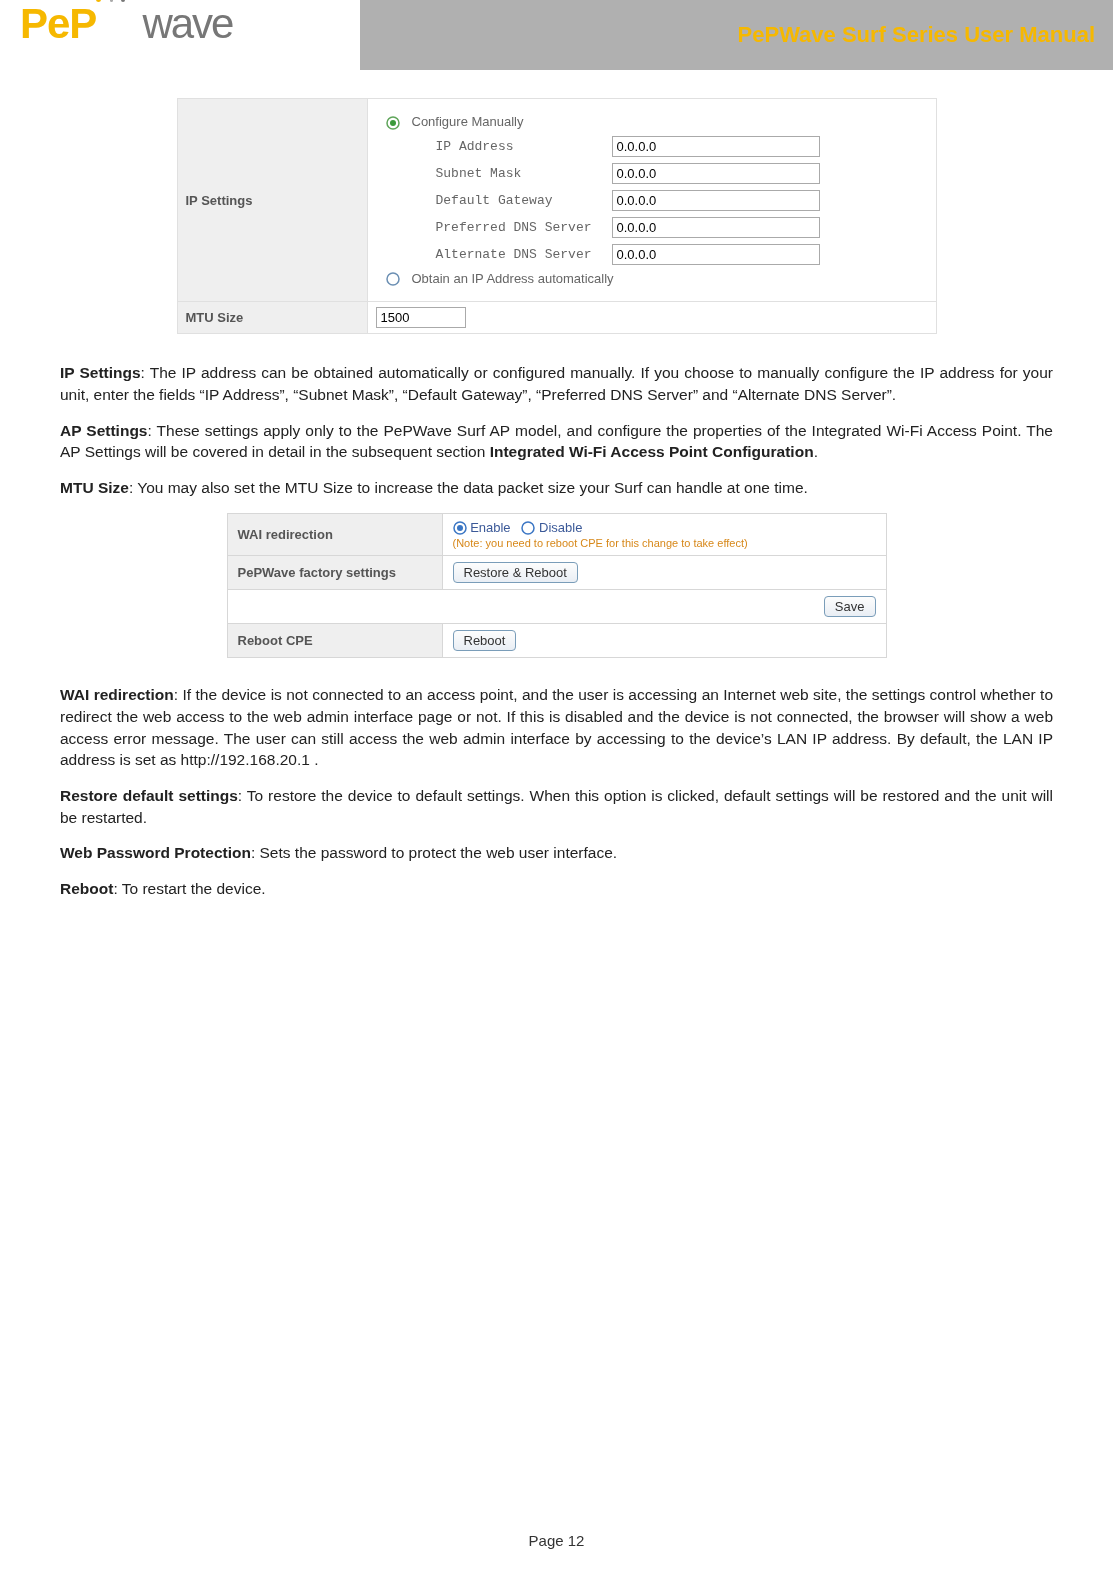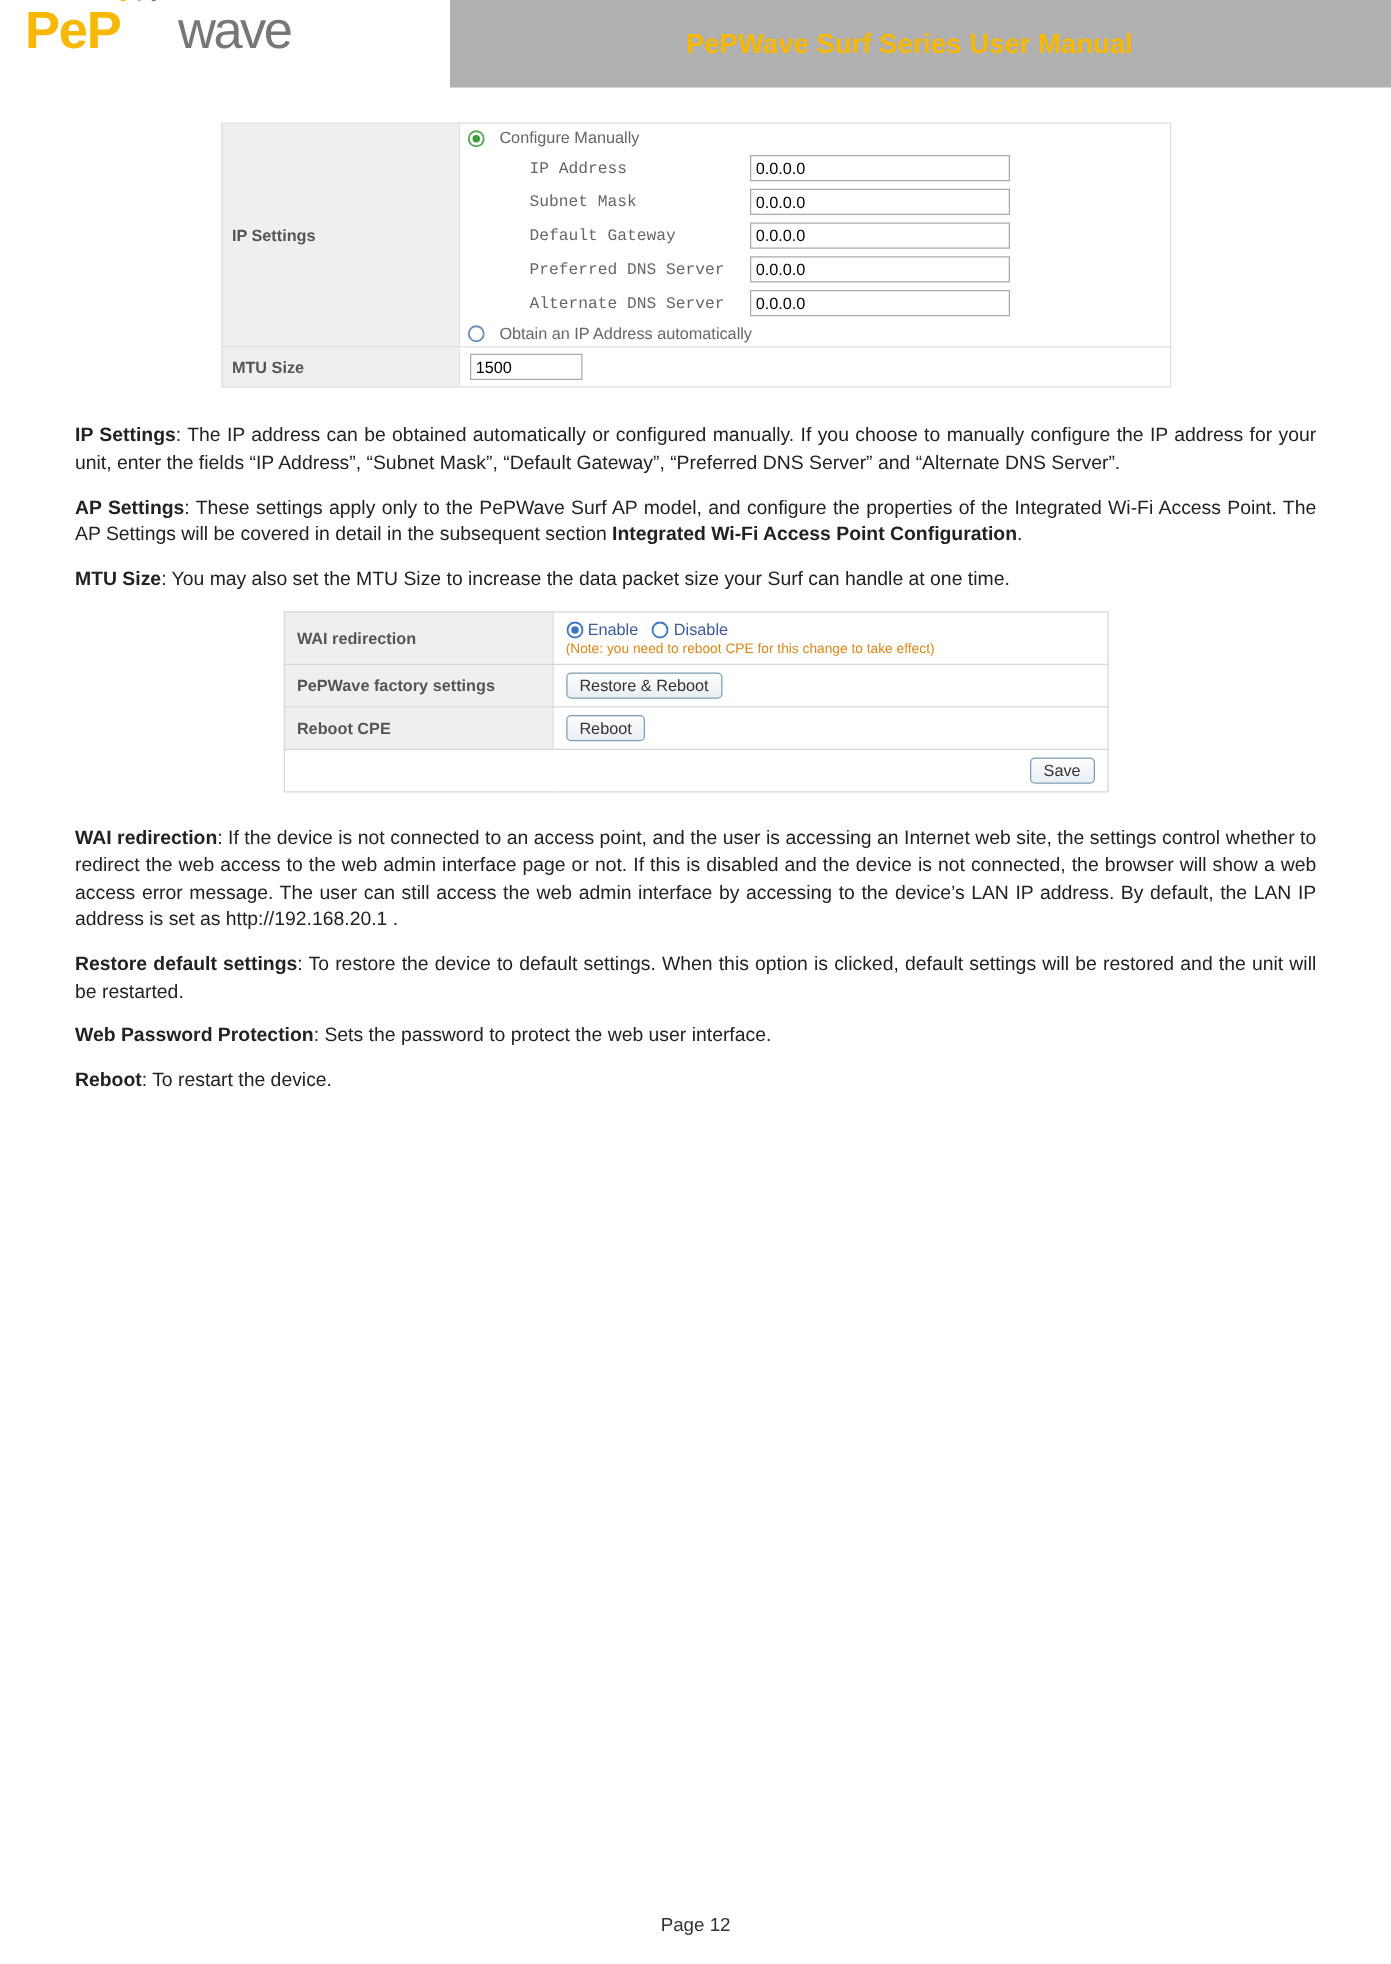--- a/index.html
+++ b/index.html
@@ -24,21 +24,21 @@
     height: 70px;
     display: flex;
     align-items: flex-start;
   }
   .header-bar .grey-area {
     flex: 1;
     background: #b0b0b0;
     height: 70px;
     display: flex;
     align-items: center;
-    justify-content: center;
+    justify-content: flex-end;
     padding-right: 18px;
   }
   .logo-pep {
     font-family: Verdana, sans-serif;
     font-weight: bold;
     font-size: 42px;
     color: #f6b800;
     letter-spacing: -1px;
   }
   .logo-wave {
@@ -185,21 +185,21 @@
       <span class="header-title">PePWave Surf Series User Manual</span>
     </div>
   </div>
 
   <div class="content">
 
     <table class="ip-table">
       <tbody>
           <tr>
         <td class="label-col" rowspan="1">IP Settings</td>
-        <td style="padding:0;">
+        <td style="padding:12px;">
           <table class="ip-inner">
             <tbody>
                   <tr>
               <td class="radio-col">
                 <svg width="14" height="14" class="radio-svg">
                   <circle cx="7" cy="7" r="6" fill="#fff" stroke="#5fa55a" stroke-width="1.5"></circle>
                   <circle cx="7" cy="7" r="3" fill="#3b9a3b"></circle>
                 </svg>
               </td>
               <td colspan="3" class="radio-label">Configure Manually</td>
@@ -279,28 +279,28 @@
           </svg>
           <span style="color:#3b5998;">Disable</span>
           <span class="note">(Note: you need to reboot CPE for this change to take effect)</span>
         </td>
       </tr>
       <tr>
         <td class="sys-label">PePWave factory settings</td>
         <td><button class="softbtn">Restore &amp; Reboot</button></td>
       </tr>
       <tr>
-        <td class="sys-label">Reboot CPE</td>
-        <td><button class="softbtn">Reboot</button></td>
-      </tr>
-      <tr>
         <td colspan="2" class="save-row">
           <button class="softbtn">Save</button>
         </td>
       </tr>
+      <tr>
+        <td class="sys-label">Reboot CPE</td>
+        <td><button class="softbtn">Reboot</button></td>
+      </tr>
     </tbody>
       </table>
 
     <p class="para">
       <b>WAI redirection</b><span>: If the device is not connected to an access point, and the user is accessing an Internet web site, the settings control whether to redirect the web access to the web admin interface page or not.  If this is disabled and the device is not connected, the browser will show a web access error message.  The user can still access the web admin interface by accessing to the device’s LAN IP address.  By default, the LAN IP address is set as http://192.168.20.1 .</span>
     </p>
     <p class="para">
       <b>Restore default settings</b><span>: To restore the device to default settings.  When this option is clicked, default settings will be restored and the unit will be restarted.</span>
     </p>
     <p class="para">

